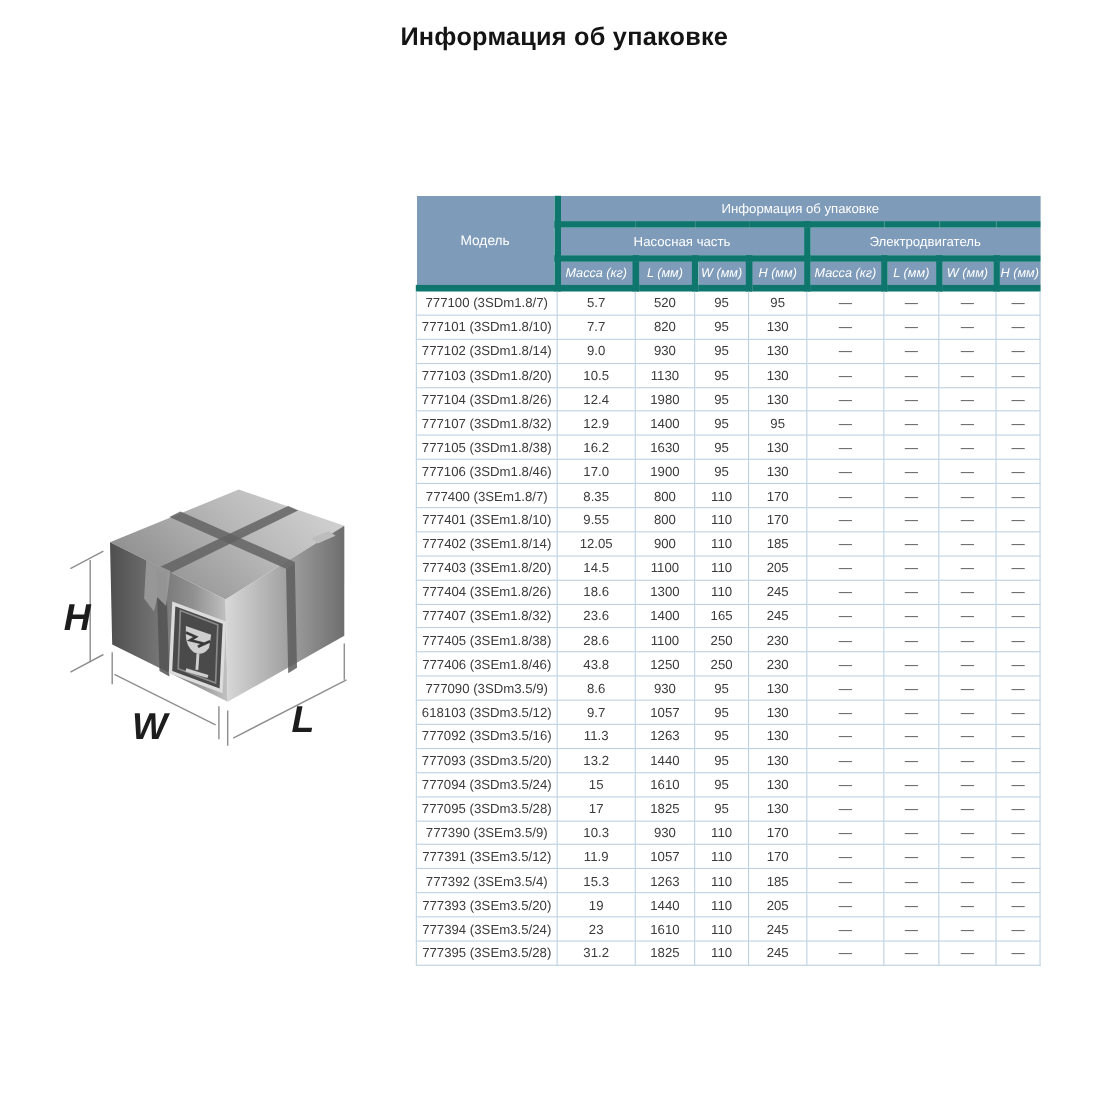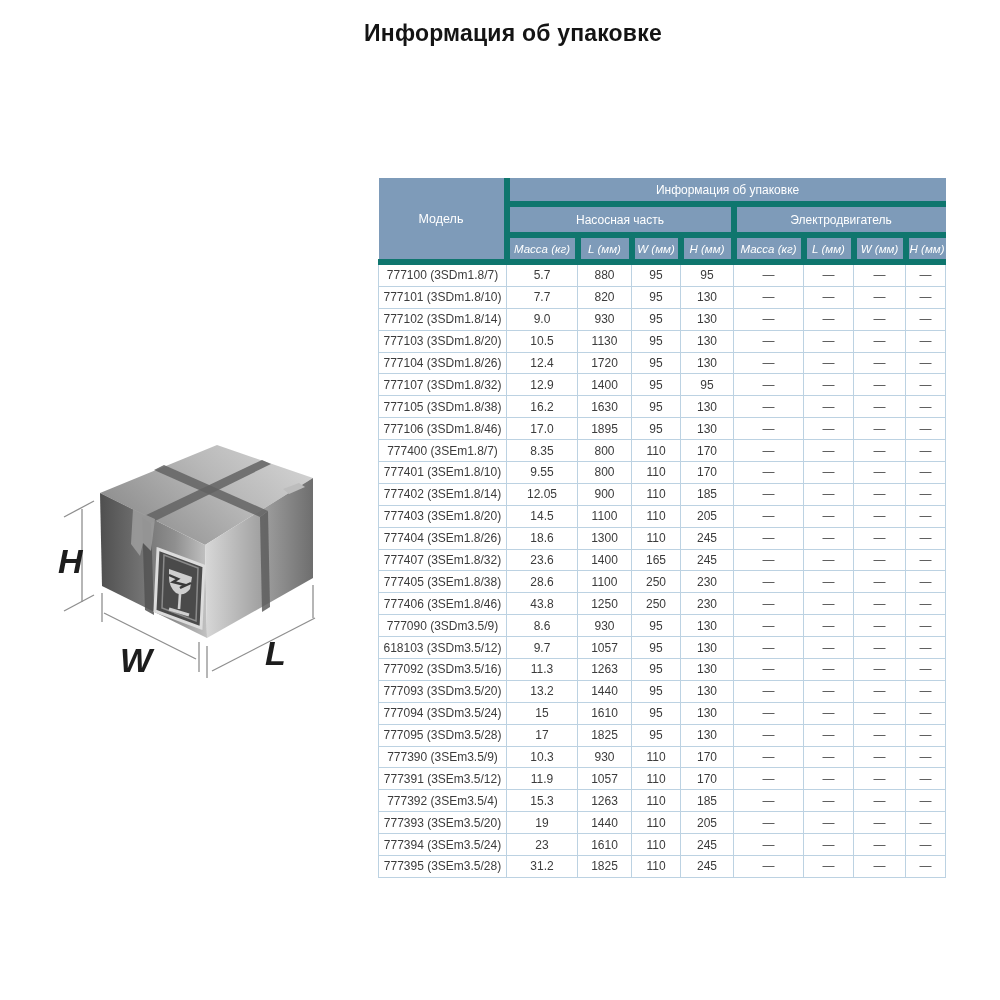--- a/index.html
+++ b/index.html
@@ -139,21 +139,21 @@
           <th>Масса (кг)</th>
           <th>L (мм)</th>
           <th>W (мм)</th>
           <th class="no-r">H (мм)</th>
         </tr>
       </thead>
       <tbody>
           <tr>
             <td class="model">777100 (3SDm1.8/7)</td>
             <td>5.7</td>
-            <td>880</td>
+            <td>520</td>
             <td>95</td>
             <td>95</td>
             <td class="dash">—</td>
             <td class="dash">—</td>
             <td class="dash">—</td>
             <td class="dash">—</td>
           </tr>
           <tr>
             <td class="model">777101 (3SDm1.8/10)</td>
             <td>7.7</td>
@@ -183,21 +183,21 @@
             <td>95</td>
             <td>130</td>
             <td class="dash">—</td>
             <td class="dash">—</td>
             <td class="dash">—</td>
             <td class="dash">—</td>
           </tr>
           <tr>
             <td class="model">777104 (3SDm1.8/26)</td>
             <td>12.4</td>
-            <td>1720</td>
+            <td>1980</td>
             <td>95</td>
             <td>130</td>
             <td class="dash">—</td>
             <td class="dash">—</td>
             <td class="dash">—</td>
             <td class="dash">—</td>
           </tr>
           <tr>
             <td class="model">777107 (3SDm1.8/32)</td>
             <td>12.9</td>
@@ -216,21 +216,21 @@
             <td>95</td>
             <td>130</td>
             <td class="dash">—</td>
             <td class="dash">—</td>
             <td class="dash">—</td>
             <td class="dash">—</td>
           </tr>
           <tr>
             <td class="model">777106 (3SDm1.8/46)</td>
             <td>17.0</td>
-            <td>1895</td>
+            <td>1900</td>
             <td>95</td>
             <td>130</td>
             <td class="dash">—</td>
             <td class="dash">—</td>
             <td class="dash">—</td>
             <td class="dash">—</td>
           </tr>
           <tr>
             <td class="model">777400 (3SEm1.8/7)</td>
             <td>8.35</td>

